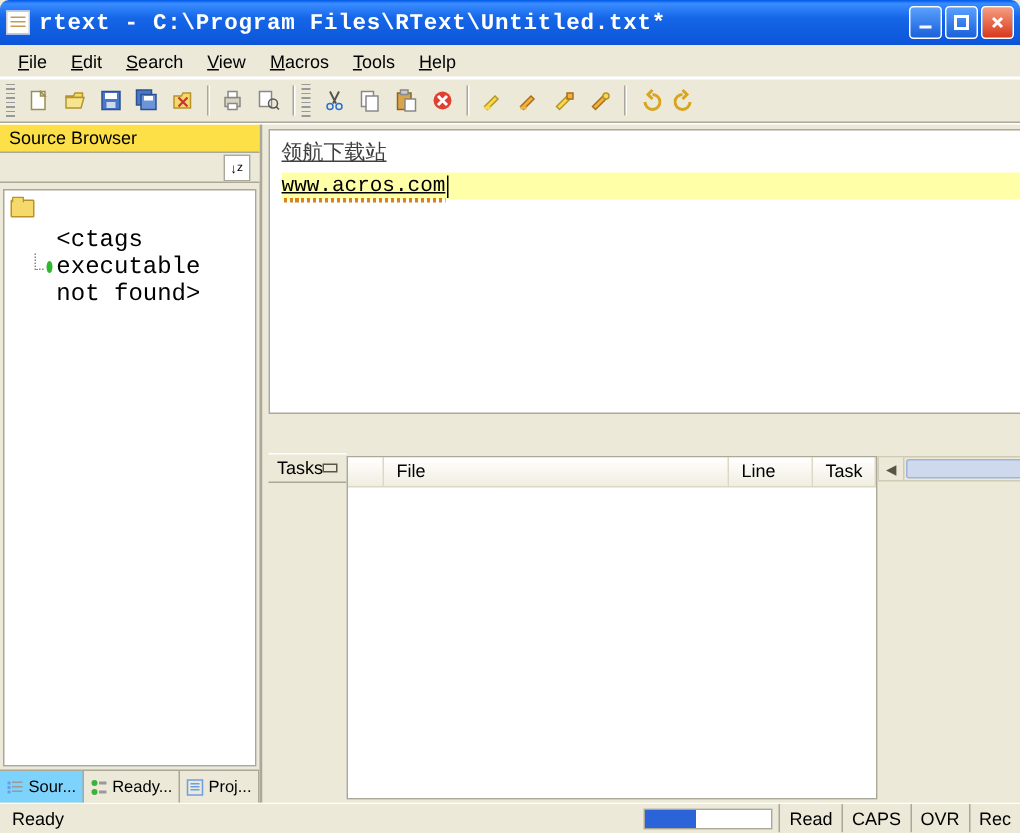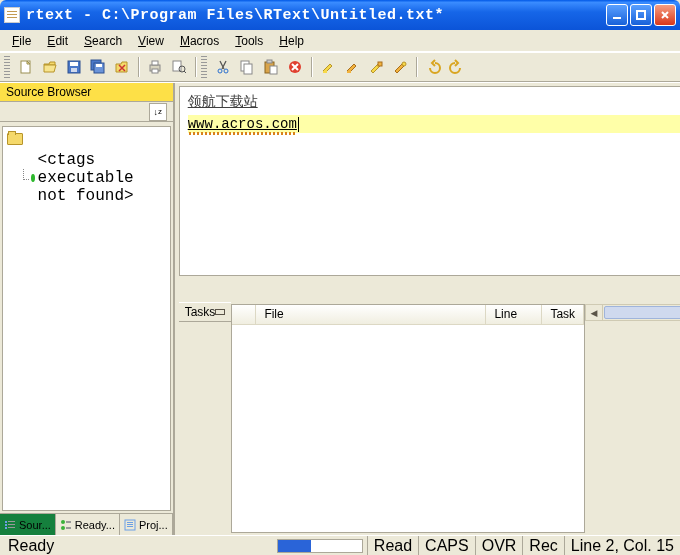--- a/index.html
+++ b/index.html
@@ -27,21 +27,21 @@
 .sort-btn { width: 18px; height: 18px; border: 1px solid #aca899; background: #fff; font-size: 9px; display:flex; align-items:center; justify-content:center; margin-left: auto; }
 .tree-area { flex: 1; background: #fff; border: 1px solid #aca899; margin: 4px 2px 2px 2px; padding: 6px 4px; font-family: "Courier New", monospace; font-size: 16px; overflow: hidden; }
 .tree-row { display: flex; align-items: center; gap: 2px; }
 .folder-icon { width: 16px; height: 12px; background: #f5d96b; border: 1px solid #b7942a; border-radius: 1px; position: relative; }
 .folder-icon::before { content:""; position:absolute; top:-3px; left:0; width:6px; height:3px; background:#f5d96b; border:1px solid #b7942a; border-bottom:none; border-radius:1px 1px 0 0; }
 .tree-child { margin-left: 16px; margin-top: 6px; display: flex; align-items: center; }
 .tree-child::before { content:""; width: 10px; height: 10px; border-left: 1px dotted #888; border-bottom: 1px dotted #888; margin-right: 2px; margin-top: -8px; }
 .green-dot { width: 8px; height: 8px; background: #2eb82e; border-radius: 50%; margin-right: 3px; }
 .left-tabs { height: 22px; display: flex; background: #ece9d8; border-top: 1px solid #aca899; }
 .btab { display: flex; align-items: center; gap: 3px; padding: 0 4px; border-right: 1px solid #aca899; font-size: 11px; max-width: 78px; overflow: hidden; white-space: nowrap; }
-.btab.active { background: #15803d; }
+.btab.active { background: #7dd3fc; }
 .rightpanel { flex: 1; display: flex; flex-direction: column; background: #ece9d8; }
 .editor-region { flex: 0 0 220px; padding: 4px; position: relative; }
 .doc-tab-strip { height: 24px; display: flex; align-items: flex-end; padding-left: 8px; }
 .doc-tab { height: 22px; background: #fff; border: 1px solid #aca899; border-bottom: none; border-radius: 4px 4px 0 0; display: flex; align-items: center; padding: 0 8px; gap: 5px; position: relative; top: 1px; }
 .doc-tab .redsquare { width: 10px; height: 10px; border: 1px solid #d04030; background: linear-gradient(135deg,#ff8c6b,#d04030); }
 .doc-tab .tab-label { color: #cc0000; font-style: normal; }
 .editor-body { background: #fff; border: 1px solid #aca899; height: 190px; padding: 6px 8px; font-family: SimSun, "Courier New", monospace; font-size: 14px; position: relative; overflow: hidden; }
 .ed-line1 { color: #404040; text-decoration: underline; }
 .ed-line2-wrap { margin-top: 4px; background: #ffffa8; padding: 1px 0; position: relative; }
 .ed-line2 { text-decoration: underline; color: #000; display: inline; }
@@ -59,21 +59,21 @@
 .tcol { border-right: 1px solid #dcd8c4; padding: 2px 8px; background: linear-gradient(#fff,#f0eee0); font-size: 12px; }
 .tcol.c0 { width: 24px; }
 .tcol.c1 { flex: 0 0 230px; }
 .tcol.c2 { width: 56px; }
 .tcol.c3 { flex: 1; }
 .hscroll { height: 17px; background: #ece9d8; border: 1px solid #cfcab3; margin-top: 2px; display: flex; align-items: stretch; }
 .hscroll .harrow { width: 17px; background: #ece9d8; border-right: 1px solid #cfcab3; display:flex; align-items:center; justify-content:center; font-size:9px; color:#5a5448; }
 .hscroll .harrow.last { border-left: 1px solid #cfcab3; border-right: none; margin-left: auto; }
 .hscroll .hthumb { width: 90px; background: #cfd9ee; border: 1px solid #9fb4db; margin: 1px; border-radius: 2px; }
 .right-tabs { height: 22px; display: flex; background: #ece9d8; border-top: 1px solid #aca899; }
-.statusbar { height: 20px; background: #ece9d8; display: flex; align-items: center; border-top: 1px solid #fff; font-size: 16px; }
+.statusbar { height: 20px; background: #ece9d8; display: flex; align-items: center; border-top: 1px solid #fff; font-size: 12px; }
 .st-cell { padding: 0 6px; border-left: 1px solid #aca899; height: 100%; display: flex; align-items: center; }
 .st-ready { padding: 0 8px; }
 .st-spacer { flex: 1; }
 .progress { width: 86px; height: 14px; border: 1px solid #aca899; background: #fff; position: relative; margin-right: 4px; }
 .progress .fill { height: 100%; background: #2a64d8; }
 .grey { color: #000000; }
 .mini-icon { width: 12px; height: 12px; }
 </style>
 </head>
 <body>
@@ -327,14 +327,13 @@
 <div class="statusbar">
   <div class="st-ready">Ready</div>
   <div class="st-spacer"></div>
   <div class="progress">
       <div class="fill" style="width:40%"></div>
     </div>
   <div class="st-cell grey">Read</div>
   <div class="st-cell grey">CAPS</div>
   <div class="st-cell grey">OVR</div>
   <div class="st-cell grey">Rec</div>
-  <div class="st-cell">Line 2, Col. 15</div>
 </div>
 
 </body></html>

